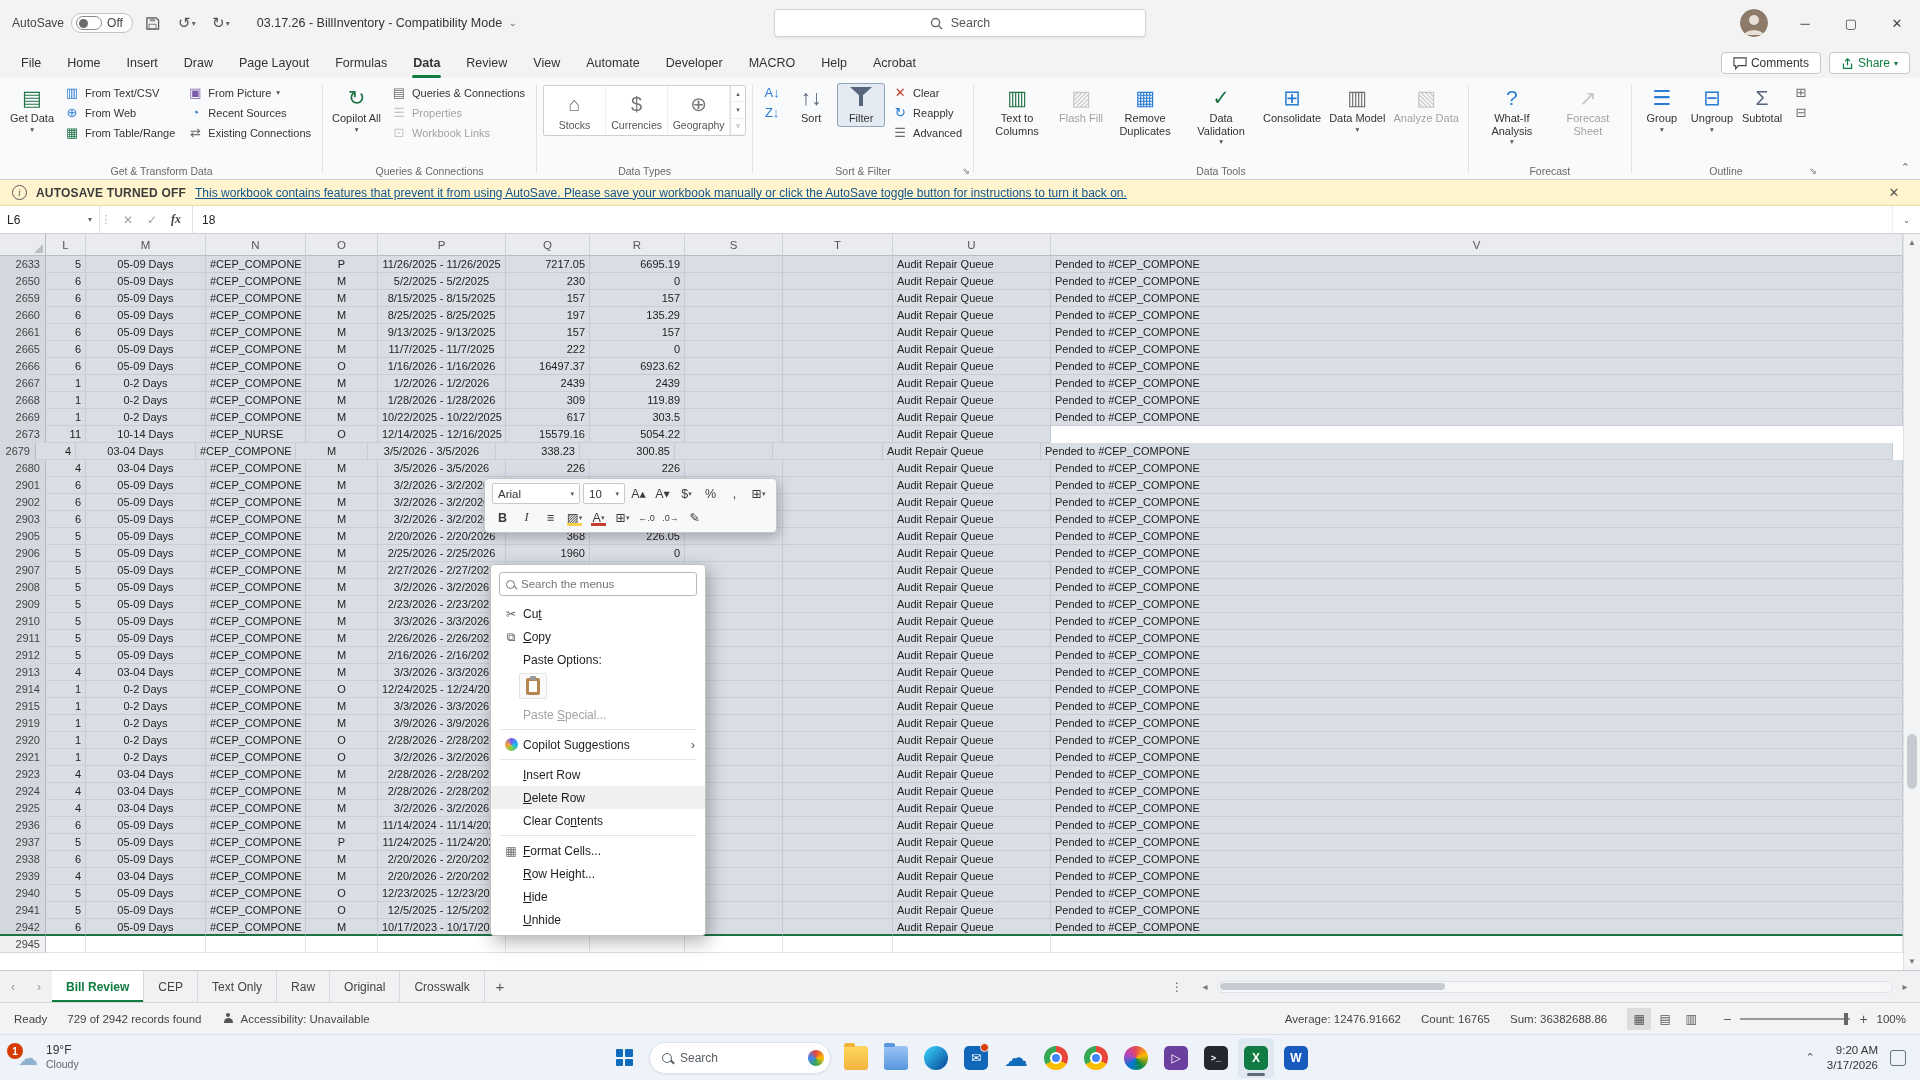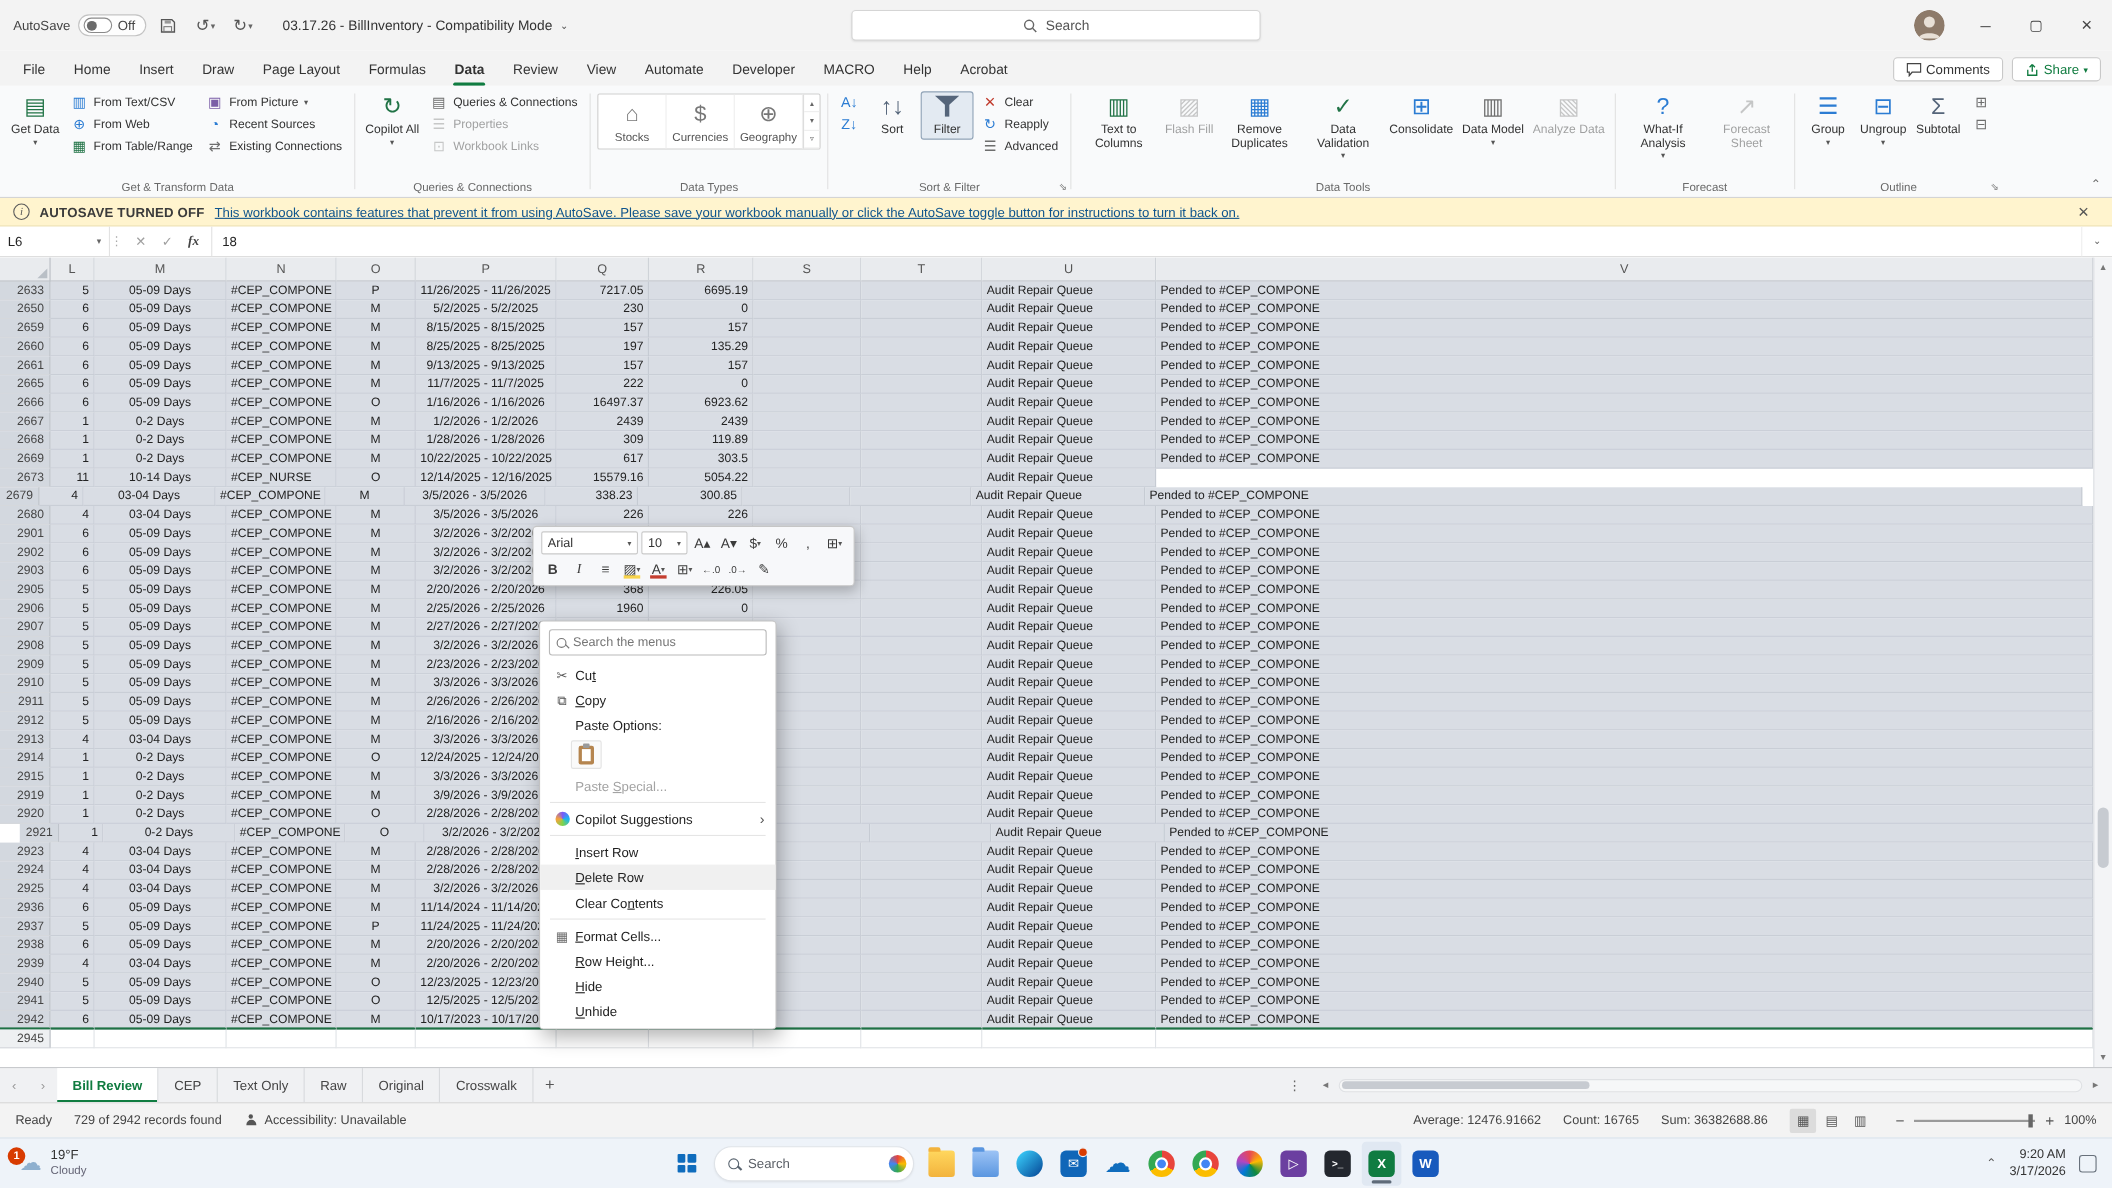--- a/index.html
+++ b/index.html
@@ -939,21 +939,21 @@
         <div class="g-cell" style="width: 72px; text-align: center;">O</div>
         <div class="g-cell" style="width: 128px; text-align: center;">2/28/2026 - 2/28/2026</div>
         <div class="g-cell" style="width: 84px; text-align: right;"></div>
         <div class="g-cell" style="width: 95px; text-align: right;"></div>
         <div class="g-cell" style="width: 98px; text-align: left;"></div>
         <div class="g-cell" style="width: 110px; text-align: left;"></div>
         <div class="g-cell" style="width: 158px; text-align: left;">Audit Repair Queue</div>
         <div class="g-cell" style="width: 852px; text-align: left;">Pended to #CEP_COMPONE</div>
       </div>
       <div class="g-row sel">
-        <div class="g-rowhead selh" style="width: 36px; margin-left: 18px;">2921</div>
+        <div class="g-rowhead selh" style="width: 46px;">2921</div>
         <div class="g-cell" style="width: 40px; text-align: right;">1</div>
         <div class="g-cell" style="width: 120px; text-align: center;">0-2 Days</div>
         <div class="g-cell" style="width: 100px; text-align: left;">#CEP_COMPONE</div>
         <div class="g-cell" style="width: 72px; text-align: center;">O</div>
         <div class="g-cell" style="width: 128px; text-align: center;">3/2/2026 - 3/2/2026</div>
         <div class="g-cell" style="width: 84px; text-align: right;"></div>
         <div class="g-cell" style="width: 95px; text-align: right;"></div>
         <div class="g-cell" style="width: 98px; text-align: left;"></div>
         <div class="g-cell" style="width: 110px; text-align: left;"></div>
         <div class="g-cell" style="width: 158px; text-align: left;">Audit Repair Queue</div>

